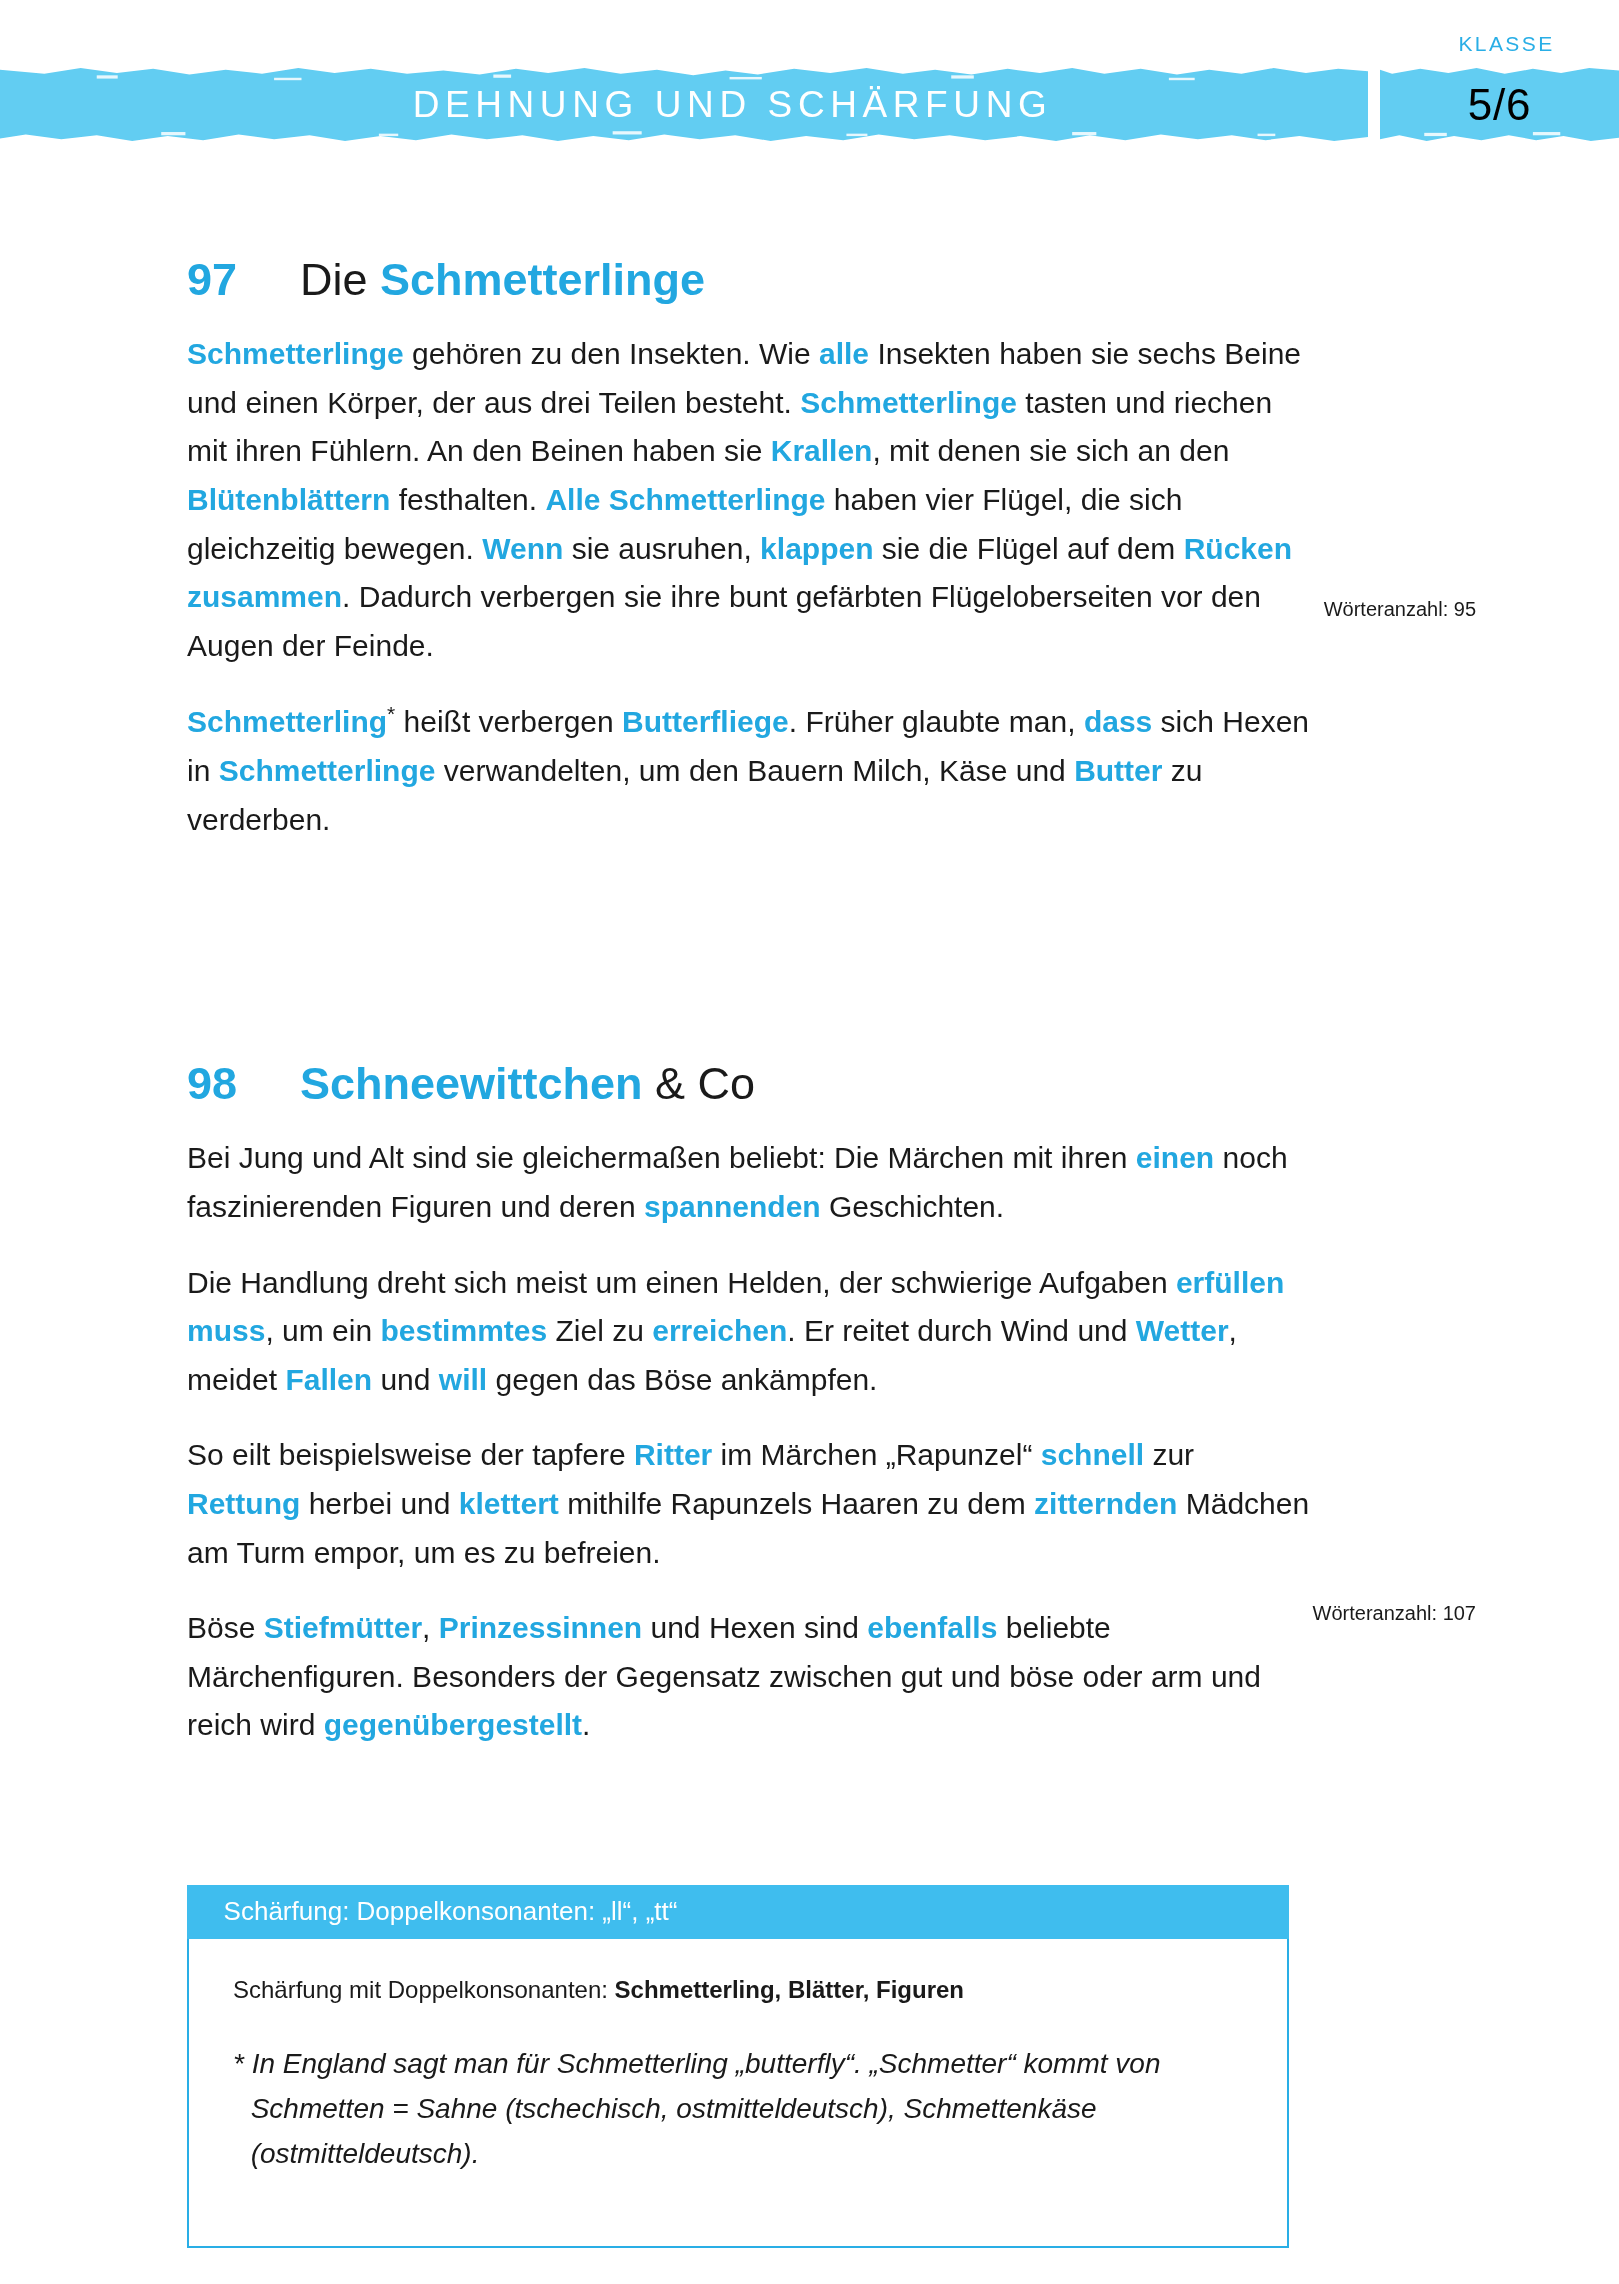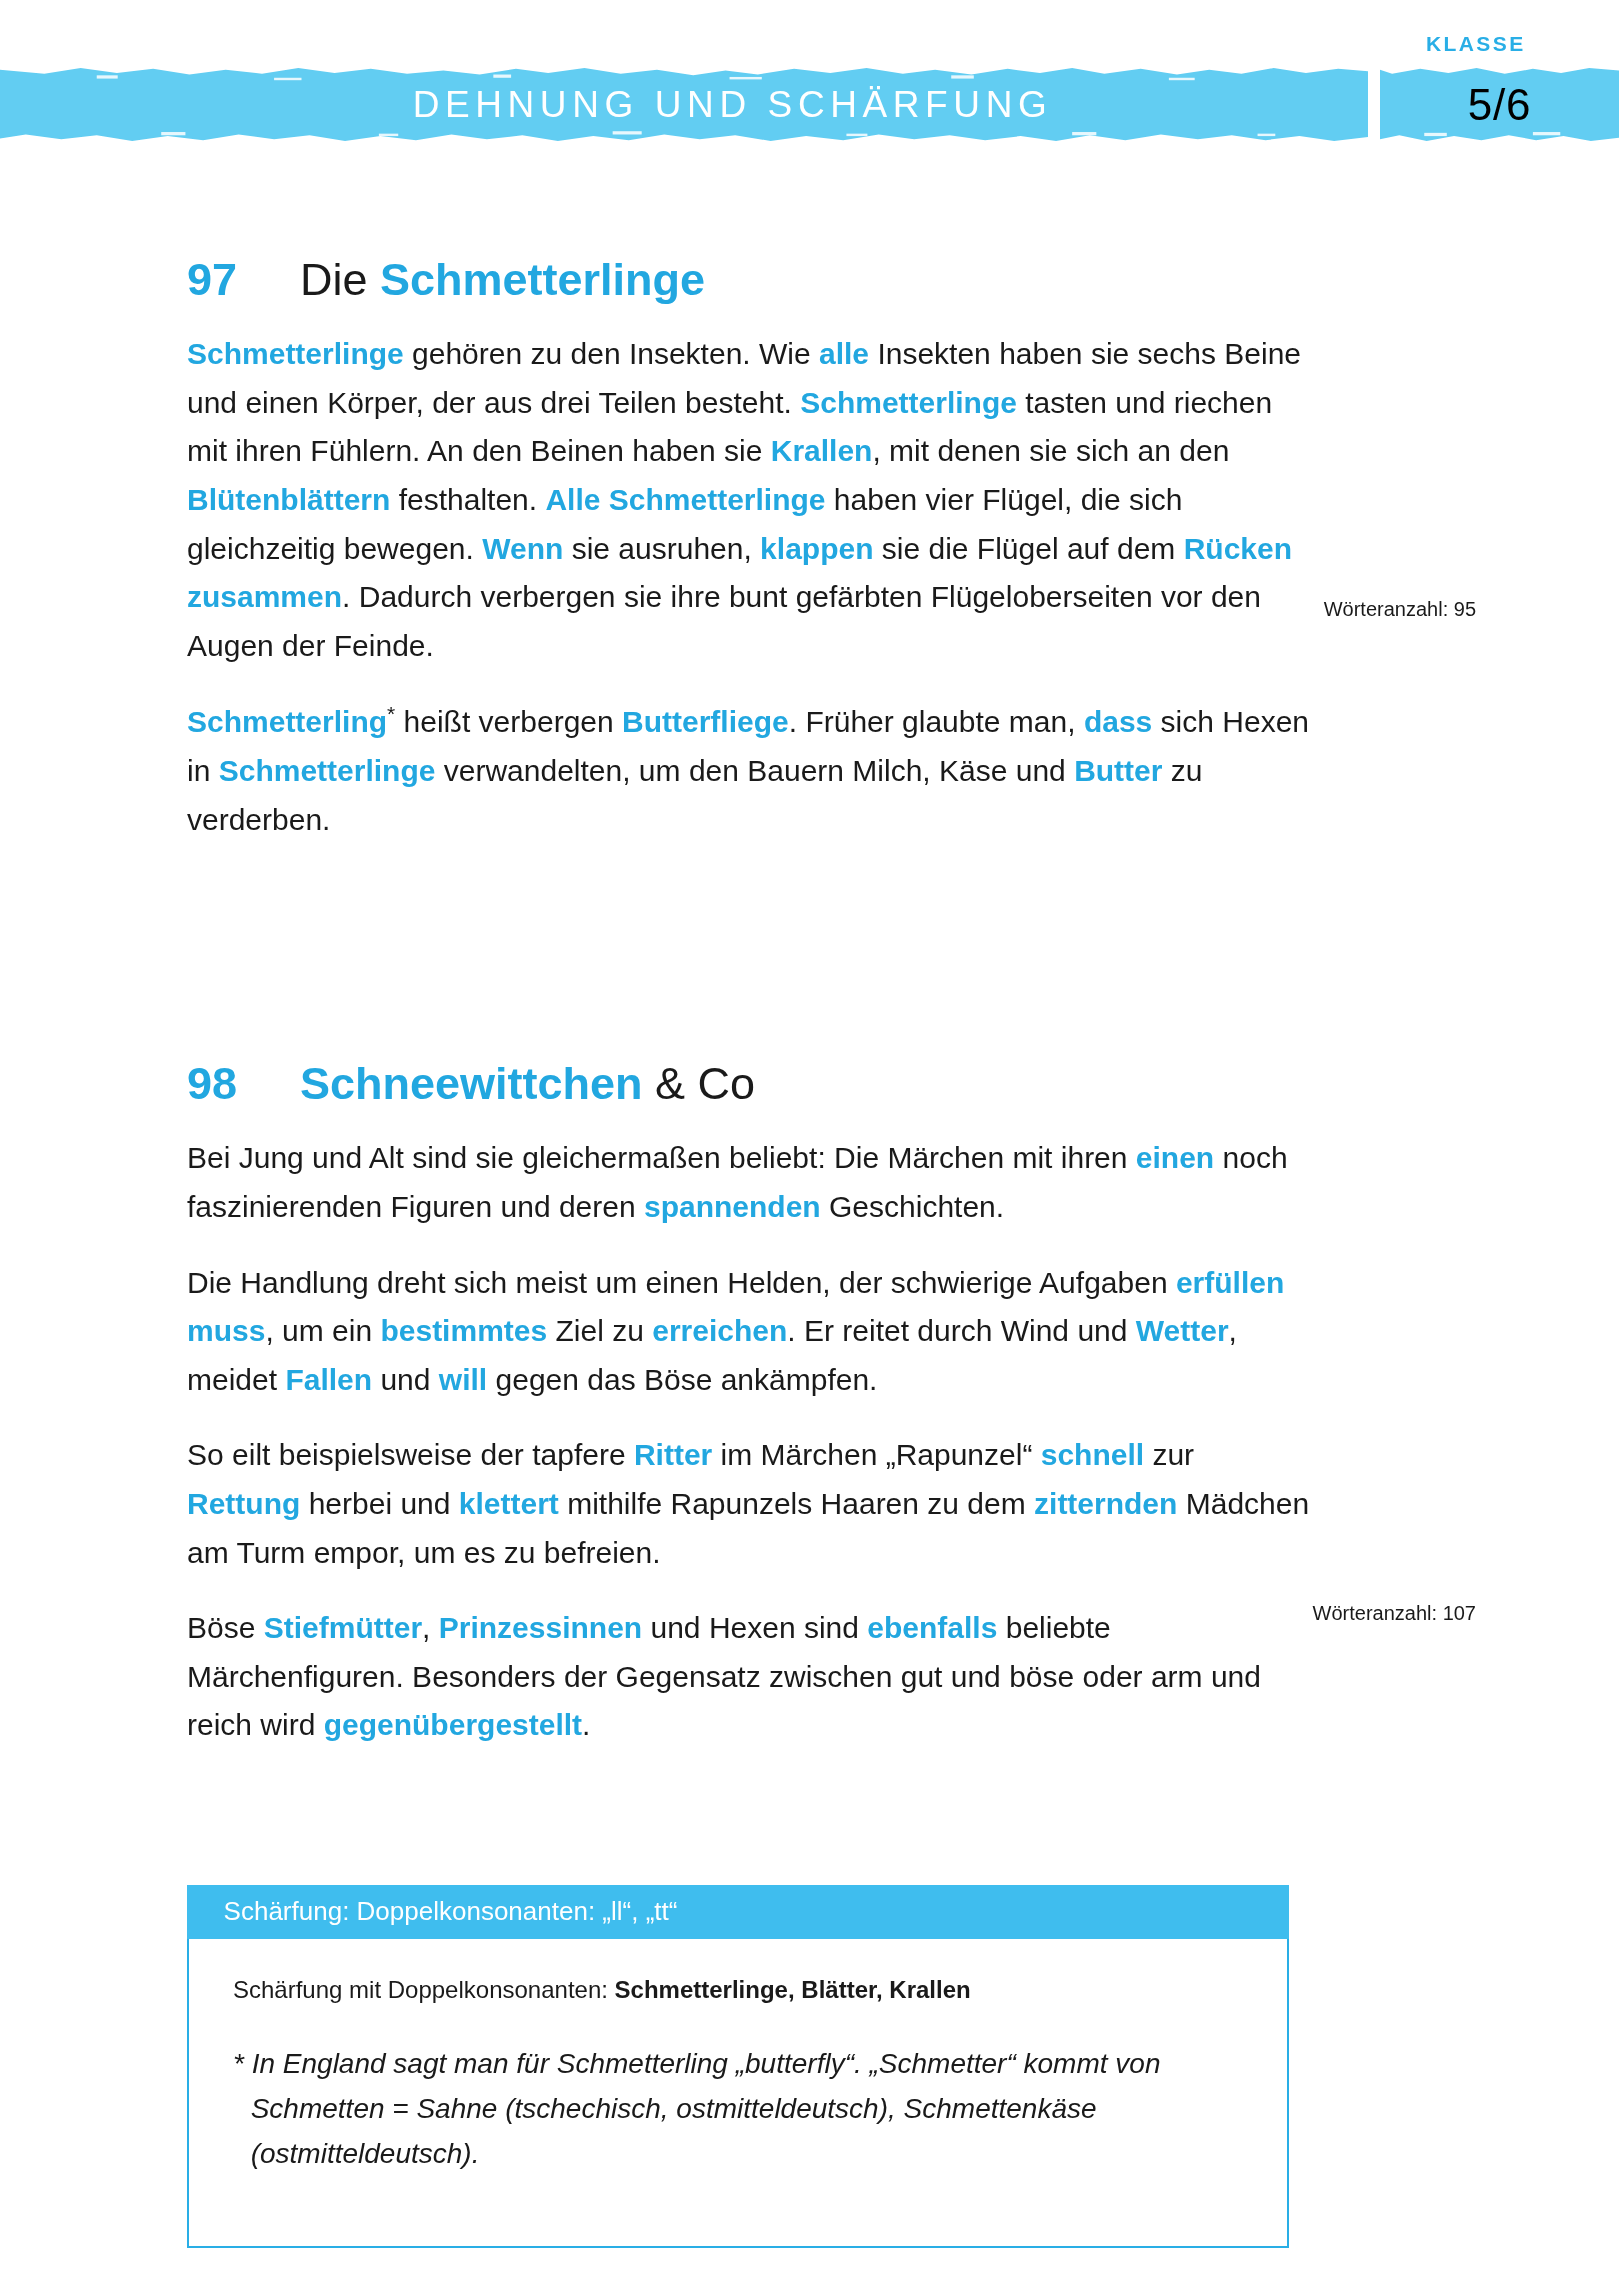--- a/index.html
+++ b/index.html
@@ -21,24 +21,25 @@
     top: 0;
     left: 0;
     width: 1619px;
     height: 161px;
   }
   .klasse-label {
     position: absolute;
     right: 32px;
     top: 32px;
     width: 161px;
+    text-align: center;
     color: #29aee6;
     font-size: 21px;
     letter-spacing: 2.4px;
-    font-weight: 700;
+    font-weight: 400;
   }
   .banner-wrap {
     position: absolute;
     left: 0;
     top: 64px;
     width: 1368px;
     height: 81px;
   }
   .banner-bg {
     position: absolute;
@@ -246,21 +247,21 @@
           <p><span>Die Handlung dreht sich meist um einen Helden, der schwierige Aufgaben </span><span class="hl">erfüllen muss</span><span>, um ein </span><span class="hl">bestimmtes</span><span> Ziel zu </span><span class="hl">erreichen</span><span>. Er reitet durch Wind und </span><span class="hl">Wetter</span><span>, meidet </span><span class="hl">Fallen</span><span> und </span><span class="hl">will</span><span> gegen das Böse ankämpfen.</span></p>
           <p><span>So eilt beispielsweise der tapfere </span><span class="hl">Ritter</span><span> im Märchen „Rapunzel“ </span><span class="hl">schnell</span><span> zur </span><span class="hl">Rettung</span><span> herbei und </span><span class="hl">klettert</span><span> mithilfe Rapunzels Haaren zu dem </span><span class="hl">zitternden</span><span> Mädchen am Turm empor, um es zu befreien.</span></p>
           <p><span>Böse </span><span class="hl">Stiefmütter</span><span>, </span><span class="hl">Prinzessinnen</span><span> und Hexen sind </span><span class="hl">ebenfalls</span><span> beliebte Märchenfiguren. Besonders der Gegensatz zwischen gut und böse oder arm und reich wird </span><span class="hl">gegenübergestellt</span><span>.</span></p>
         </div>
       <div class="wordcount" style="top:542px;">Wörteranzahl: 107</div>
     </div>
 
     <div class="infobox" style="margin-top:135px;">
       <div class="infobox-header">Schärfung: Doppelkonsonanten: „ll“, „tt“</div>
       <div class="infobox-body">
-        <p class="infobox-line"><span>Schärfung mit Doppelkonsonanten: </span><b>Schmetterlinge, Blätter, Krallen</b></p>
+        <p class="infobox-line"><span>Schärfung mit Doppelkonsonanten: </span><b>Schmetterling, Blätter, Figuren</b></p>
         <p class="footnote">* In England sagt man für Schmetterling „butterfly“. „Schmetter“ kommt von Schmetten = Sahne (tschechisch, ostmitteldeutsch), Schmettenkäse (ostmitteldeutsch).</p>
       </div>
     </div>
 
   </div>
 
 </div>
 
 
 </body></html>

